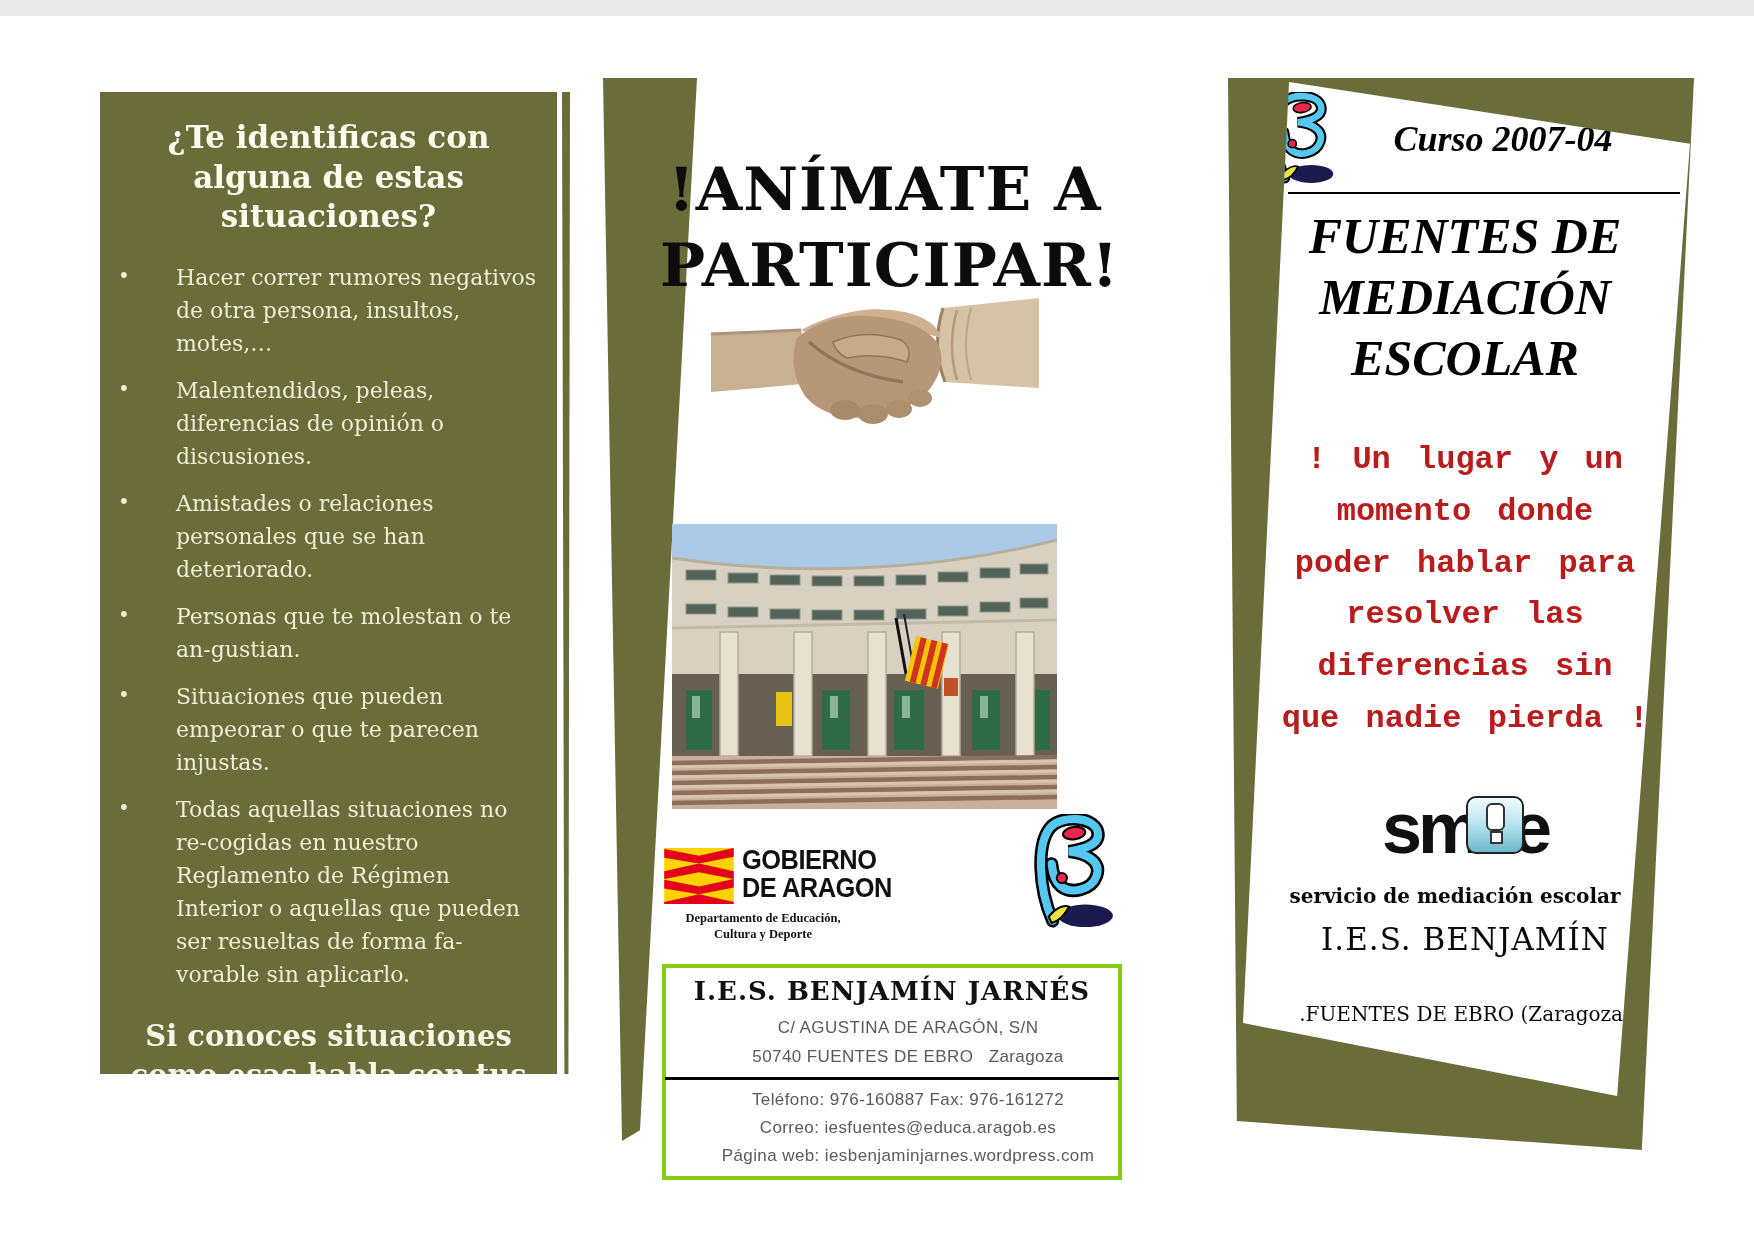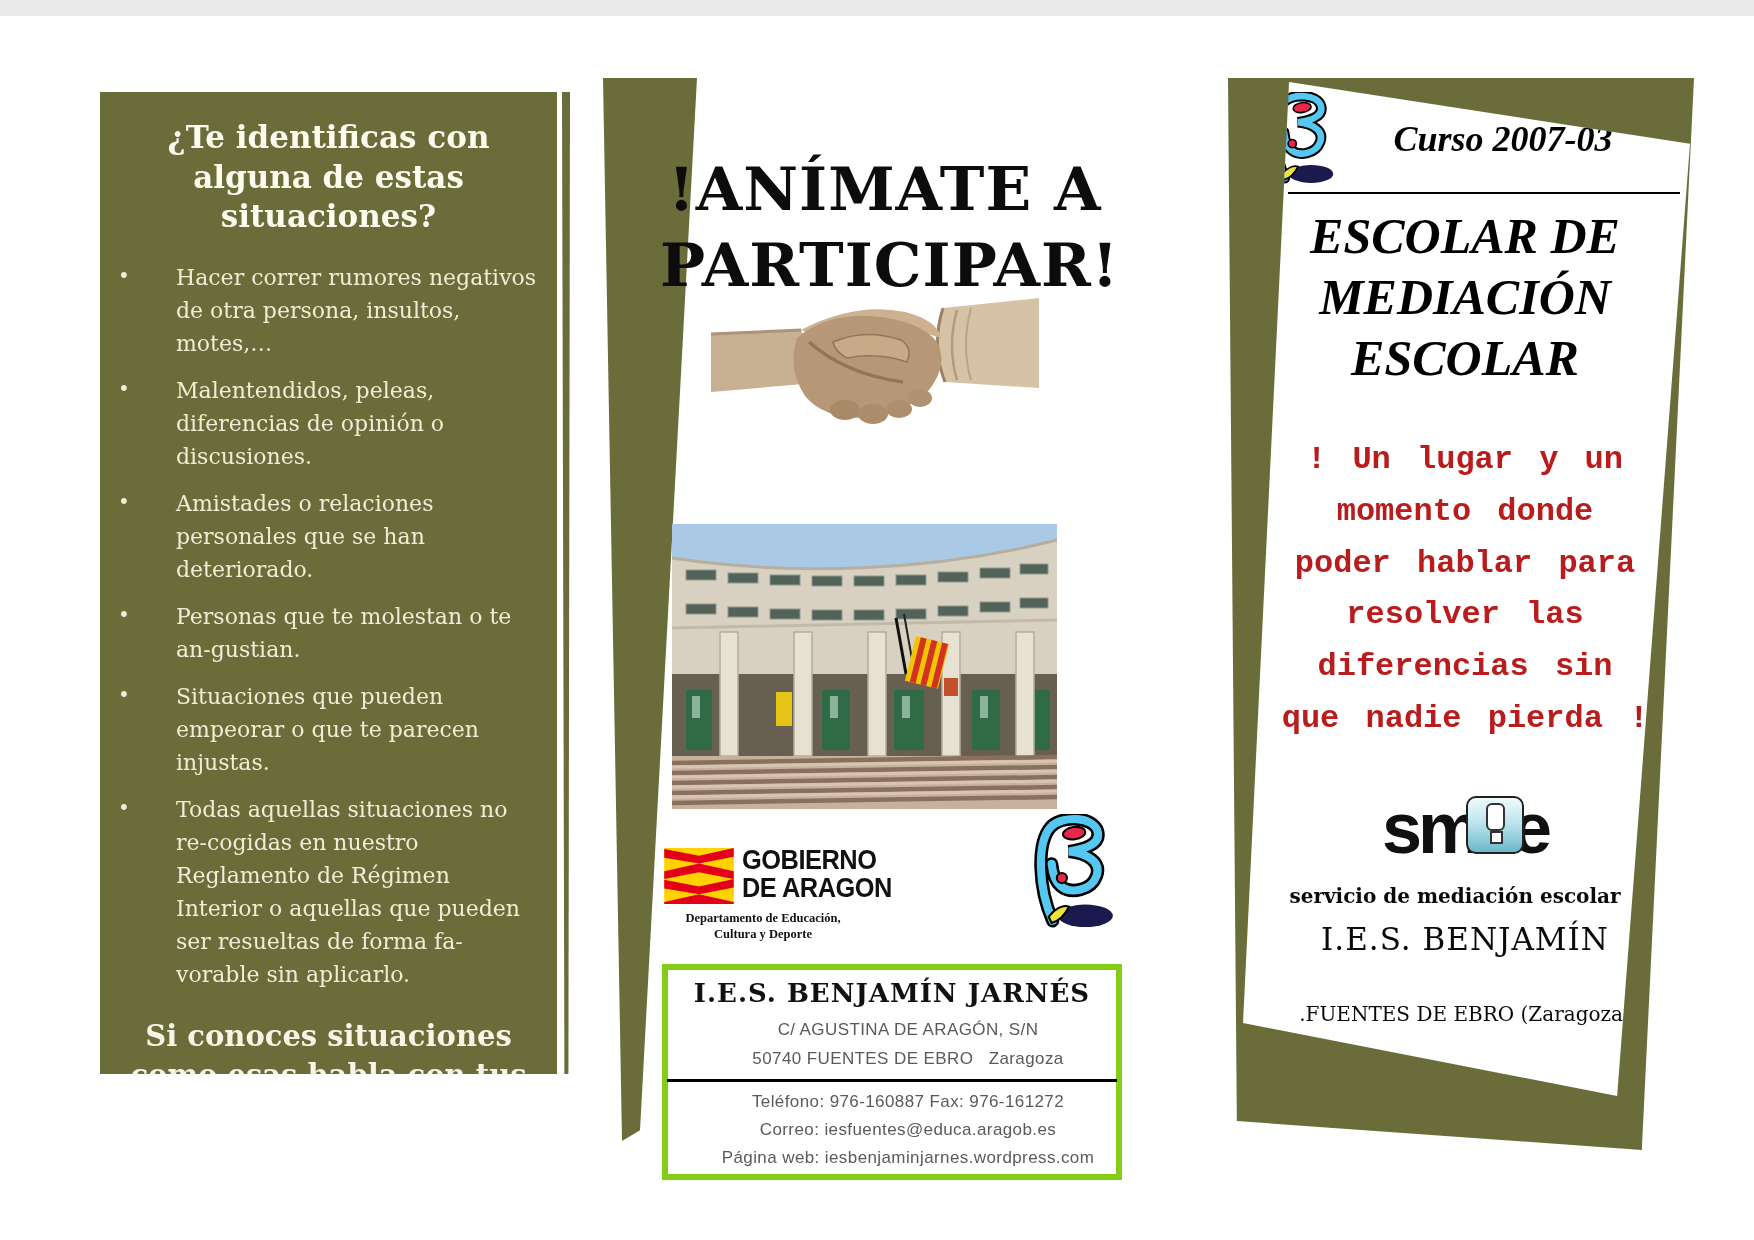--- a/index.html
+++ b/index.html
@@ -30,21 +30,21 @@
   .photo{left:672px;top:508px;width:385px;height:285px;}
   .gob{left:648px;top:828px;width:260px;height:112px;}
   .gob-flag{position:absolute;left:15px;top:4px;width:72px;height:56px;}
   .gob-text{position:absolute;left:94px;top:2px;color:#111;font-family:"Liberation Sans",sans-serif;
             font-weight:bold;font-size:27px;line-height:1.05;transform:scaleX(.94);transform-origin:left top;
             letter-spacing:-0.5px;white-space:nowrap;}
   .gob-dept{position:absolute;left:10px;top:66px;width:210px;text-align:center;color:#111;
             font-family:"Liberation Serif",serif;font-weight:bold;font-size:12.5px;line-height:1.3;}
   .blogo-mid{left:1018px;top:798px;width:102px;height:124px;}
 
-  .contact{left:662px;top:948px;width:460px;height:216px;border:6px solid #84cc16;background:#fff;box-sizing:border-box;}
+  .contact{left:662px;top:948px;width:460px;height:216px;border:4px solid #84cc16;background:#fff;box-sizing:border-box;}
   .c-name{position:absolute;left:0;right:0;top:8px;text-align:center;color:#111;
           font-size:26px;font-weight:bold;letter-spacing:1px;font-family:"DejaVu Serif",serif;}
   .c-line{position:absolute;left:0;right:0;text-align:center;color:#5a5a5a;white-space:pre;
           font-family:"Liberation Sans",sans-serif;font-size:17px;letter-spacing:.4px;padding-left:32px;}
   .c-a1{top:50px;} .c-a2{top:79px;}
   .c-rule{position:absolute;left:-1px;right:-1px;top:109px;border-top:3px solid #000;}
   .c-ph{top:122px;} .c-em{top:150px;} .c-wb{top:178px;}
 
   
   .right-olive{left:1228px;top:62px;width:466px;height:1072px;background:#6a6c3a;
@@ -243,24 +243,24 @@
   <div class="abs right-olive"></div>
   <div class="abs right-white">
     <svg class="rp-logo" viewBox="0 0 100 120">
       <ellipse cx="66" cy="99" rx="27" ry="11" fill="#1a1a4e"></ellipse>
       <path d="M34,104 C20,72 18,28 32,12 C44,0 74,2 78,16 C82,30 62,34 50,36 C68,38 82,46 77,60 C72,74 52,78 42,70 C37,66 34,58 33,48" fill="none" stroke="#000" stroke-width="13" stroke-linecap="round"></path>
       <path d="M34,104 C20,72 18,28 32,12 C44,0 74,2 78,16 C82,30 62,34 50,36 C68,38 82,46 77,60 C72,74 52,78 42,70 C37,66 34,58 33,48" fill="none" stroke="#55c8f2" stroke-width="8" stroke-linecap="round"></path>
       <path d="M30,100 C36,92 44,88 50,90 C46,98 40,104 33,106 Z" fill="#f0e23c" stroke="#000" stroke-width="2"></path>
       <ellipse cx="55" cy="18" rx="11" ry="6" fill="#e8274b" stroke="#000" stroke-width="2" transform="rotate(-8 55 18)"></ellipse>
       <circle cx="43" cy="62" r="5" fill="#e8274b" stroke="#000" stroke-width="2"></circle>
     </svg>
-    <div class="rp-curso">Curso 2007-03</div>
+    <div class="rp-curso">Curso 2007-04</div>
     <div class="rp-rule"></div>
     <div class="rp-title">
-      <div>ESCOLAR DE</div>
+      <div>FUENTES DE</div>
       <div>MEDIACIÓN</div>
       <div>ESCOLAR</div>
     </div>
     <div class="rp-slogan">
       <div>! Un lugar y un</div>
       <div>momento donde</div>
       <div>poder hablar para</div>
       <div>resolver las</div>
       <div>diferencias sin</div>
       <div>que nadie pierda !</div>

